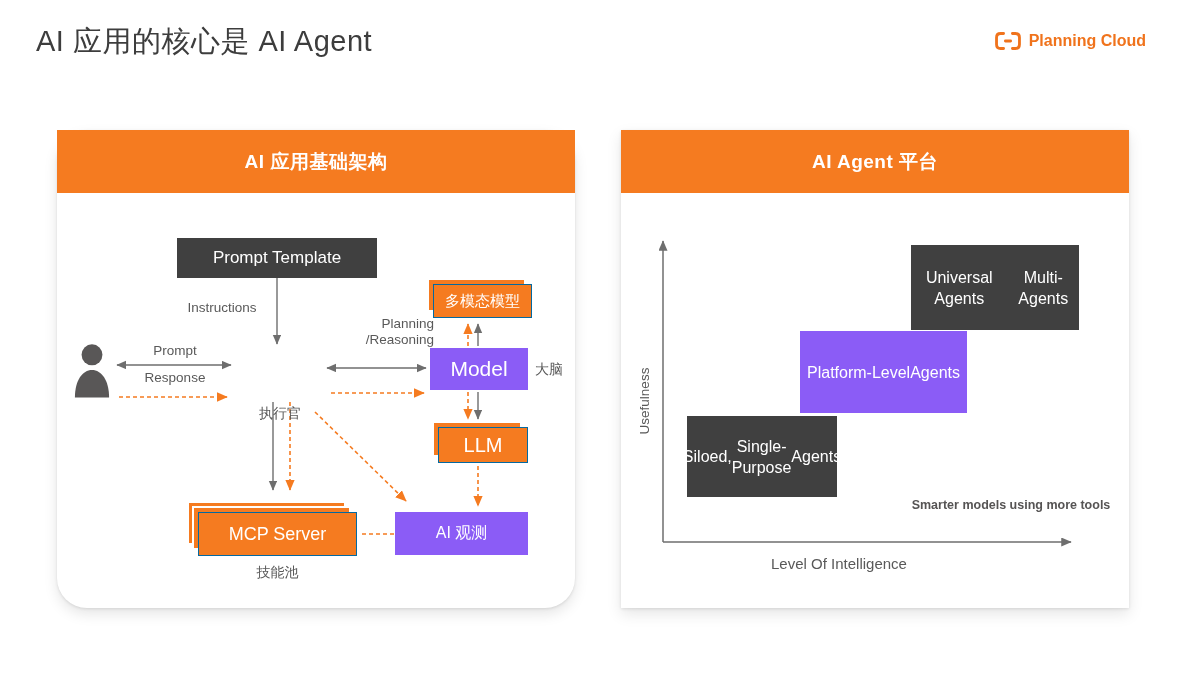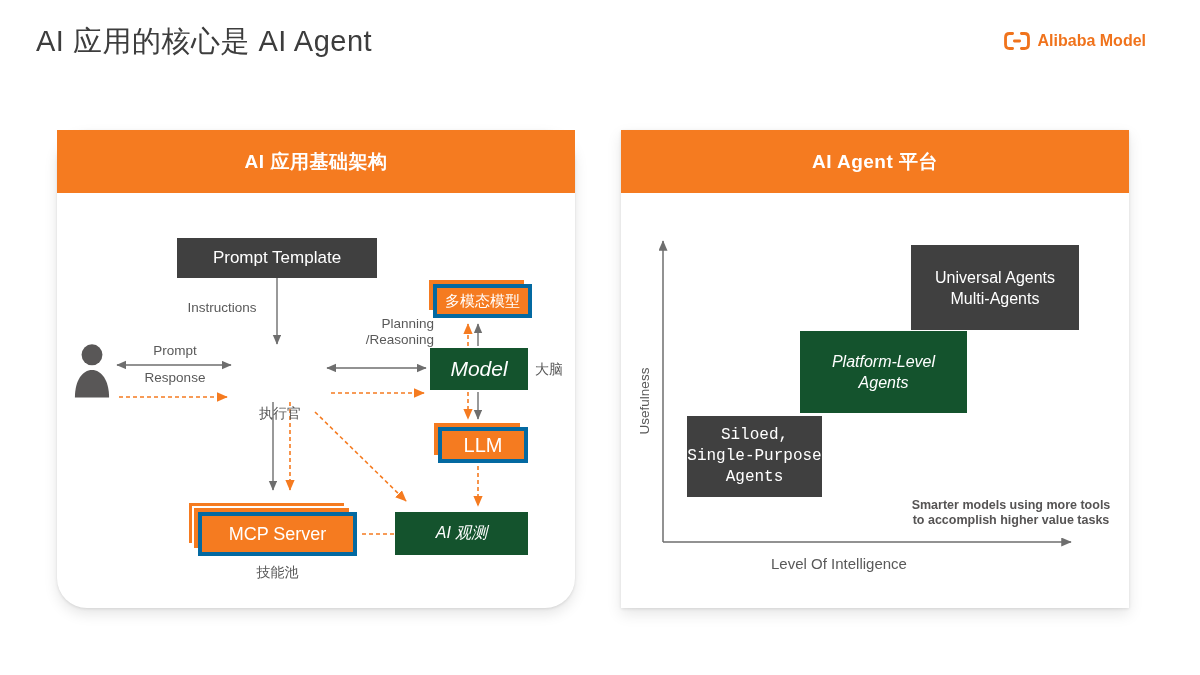--- a/index.html
+++ b/index.html
@@ -16,55 +16,55 @@
   .panel { position:absolute; top:130px; height:478px; background:#fff;
            box-shadow:0 1px 3px rgba(0,0,0,.10), 0 6px 14px rgba(0,0,0,.10); }
   .panel-left  { left:57px;  width:518px;border-radius:30px; }
   .panel-right { left:621px; width:508px; }
   .panel-header { height:63px; background:#f57b20; color:#fff; font-weight:700; font-size:19px;
                   display:flex; align-items:center; justify-content:center; letter-spacing:.5px; }
   .panel-body { position:relative; width:100%; height:415px; }
 
   .node { position:absolute; display:flex; align-items:center; justify-content:center;
           color:#fff; text-align:center; }
-  .orange { background:#14532d;font-style:italic; }
+  .orange { background:#8b5cf6; }
   .gray-box { background:#404040; }
 
   .stack { position:absolute; }
   .stack-layer { position:absolute; width:100%; height:100%; background:#f57b20;
                  border:2px solid #fff; }
-  .stack-front { position:absolute; inset:0; background:#f57b20; border:4px solid #0369a1;
+  .stack-front { position:absolute; inset:0; background:#f57b20; border:1px solid #0369a1;
                  display:flex; align-items:center; justify-content:center; color:#fff; }
 
   .lbl { position:absolute; color:#595959; font-size:13.5px; line-height:16px; }
   .cn  { font-size:14px; }
 
   svg.overlay { position:absolute; left:0; top:0; pointer-events:none; }
 
-  .chart-box { position:absolute; color:#fff; display:flex; flex-direction:column;
+  .chart-box { position:absolute; color:#fff; display:flex; 
                align-items:center; justify-content:center; font-size:16px; line-height:21px;
                text-align:center; }
   .annotation { position:absolute; font-weight:700; font-size:12.5px; line-height:15px;
                 color:#565454; text-align:center; }
   .axis-label-x { position:absolute; color:#595959; font-size:15px; }
   .axis-label-y { position:absolute; color:#595959; font-size:13.5px; text-align:center;
                   transform:rotate(-90deg); }
 </style>
 </head>
 <body>
 
 <div class="slide-title">AI 应用的核心是 AI Agent</div>
 
 <div class="brand">
   <svg width="30" height="22" viewBox="0 0 34 24">
     <path d="M12,3.5 L8.5,3.5 Q4,3.5 4,8 L4,16 Q4,20.5 8.5,20.5 L12,20.5" fill="none" stroke="#f0731c" stroke-width="3.2" stroke-linecap="round"></path>
     <path d="M22,3.5 L25.5,3.5 Q30,3.5 30,8 L30,16 Q30,20.5 25.5,20.5 L22,20.5" fill="none" stroke="#f0731c" stroke-width="3.2" stroke-linecap="round"></path>
     <line x1="14" y1="12" x2="20" y2="12" stroke="#f0731c" stroke-width="3.2" stroke-linecap="round"></line>
   </svg>
-  <span class="brand-text">Alibaba Model</span>
+  <span class="brand-text">Planning Cloud</span>
 </div>
 
 <div class="panel panel-left">
   <div class="panel-header">AI 应用基础架构</div>
   <div class="panel-body">
 
     <svg class="overlay" width="518" height="415" viewBox="0 0 518 415">
       <defs>
         <marker id="mg" markerWidth="9" markerHeight="8" refX="6.5" refY="3" orient="auto-start-reverse">
           <path d="M0,0 L7,3 L0,6 Z" fill="#6e6e6e"></path>
@@ -152,36 +152,35 @@
         <marker id="ax" markerWidth="9" markerHeight="8" refX="6.5" refY="3" orient="auto">
           <path d="M0,0 L7,3 L0,6 Z" fill="#6e6e6e"></path>
         </marker>
       </defs>
       <line x1="42" y1="349" x2="42" y2="48" stroke="#6e6e6e" stroke-width="1.5" marker-end="url(#ax)"></line>
       <line x1="42" y1="349" x2="450" y2="349" stroke="#6e6e6e" stroke-width="1.5" marker-end="url(#ax)"></line>
     </svg>
 
     <div class="axis-label-y" style="left:-31px; top:200px; width:110px; height:16px;">Usefulness</div>
 
-    <div class="chart-box gray-box" style="left:66px; top:223px; width:135px; height:81px;font-family:Liberation Mono, monospace;">
+    <div class="chart-box gray-box" style="left:66px; top:223px; width:150px; height:81px;">
       <div>Siloed,</div>
       <div>Single-Purpose</div>
       <div>Agents</div>
     </div>
 
     <div class="chart-box orange" style="left:179px; top:138px; width:167px; height:82px;">
       <div>Platform-Level</div>
       <div>Agents</div>
     </div>
 
     <div class="chart-box gray-box" style="left:290px; top:52px; width:168px; height:85px;">
       <div>Universal Agents</div>
       <div>Multi-Agents</div>
     </div>
 
     <div class="annotation" style="left:280px; top:305px; width:220px;">
       <div>Smarter models using more tools</div>
-      <div>to accomplish higher value tasks</div>
     </div>
 
     <div class="axis-label-x" style="left:150px; top:362px; width:220px;">Level Of Intelligence</div>
   </div>
 </div>
 
 </body></html>

